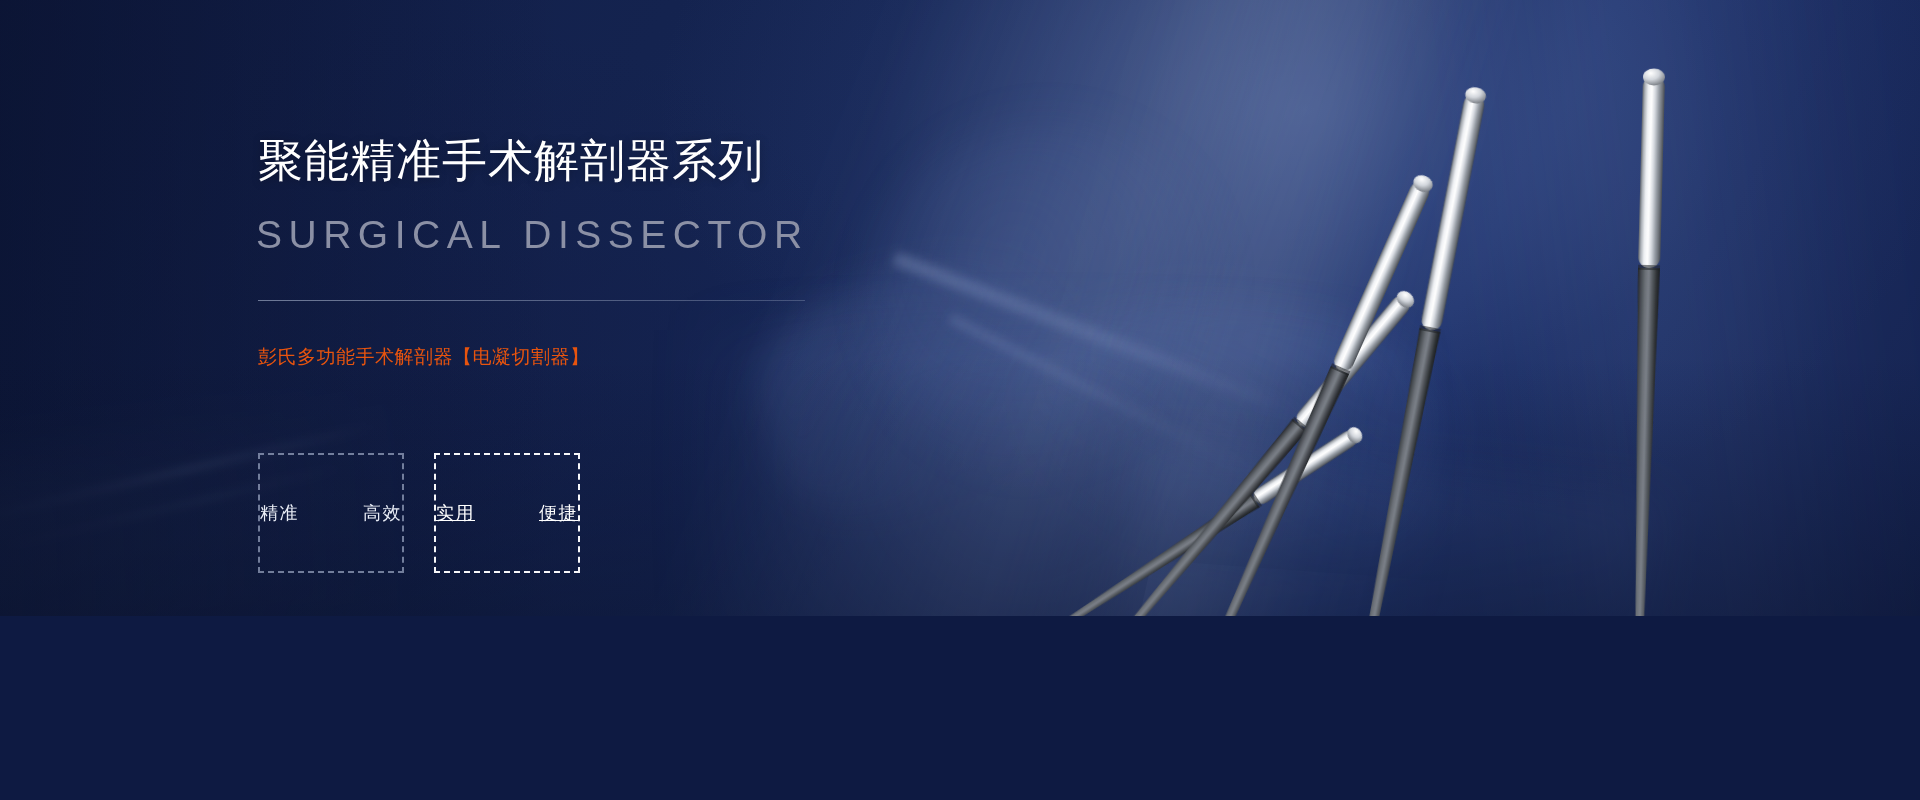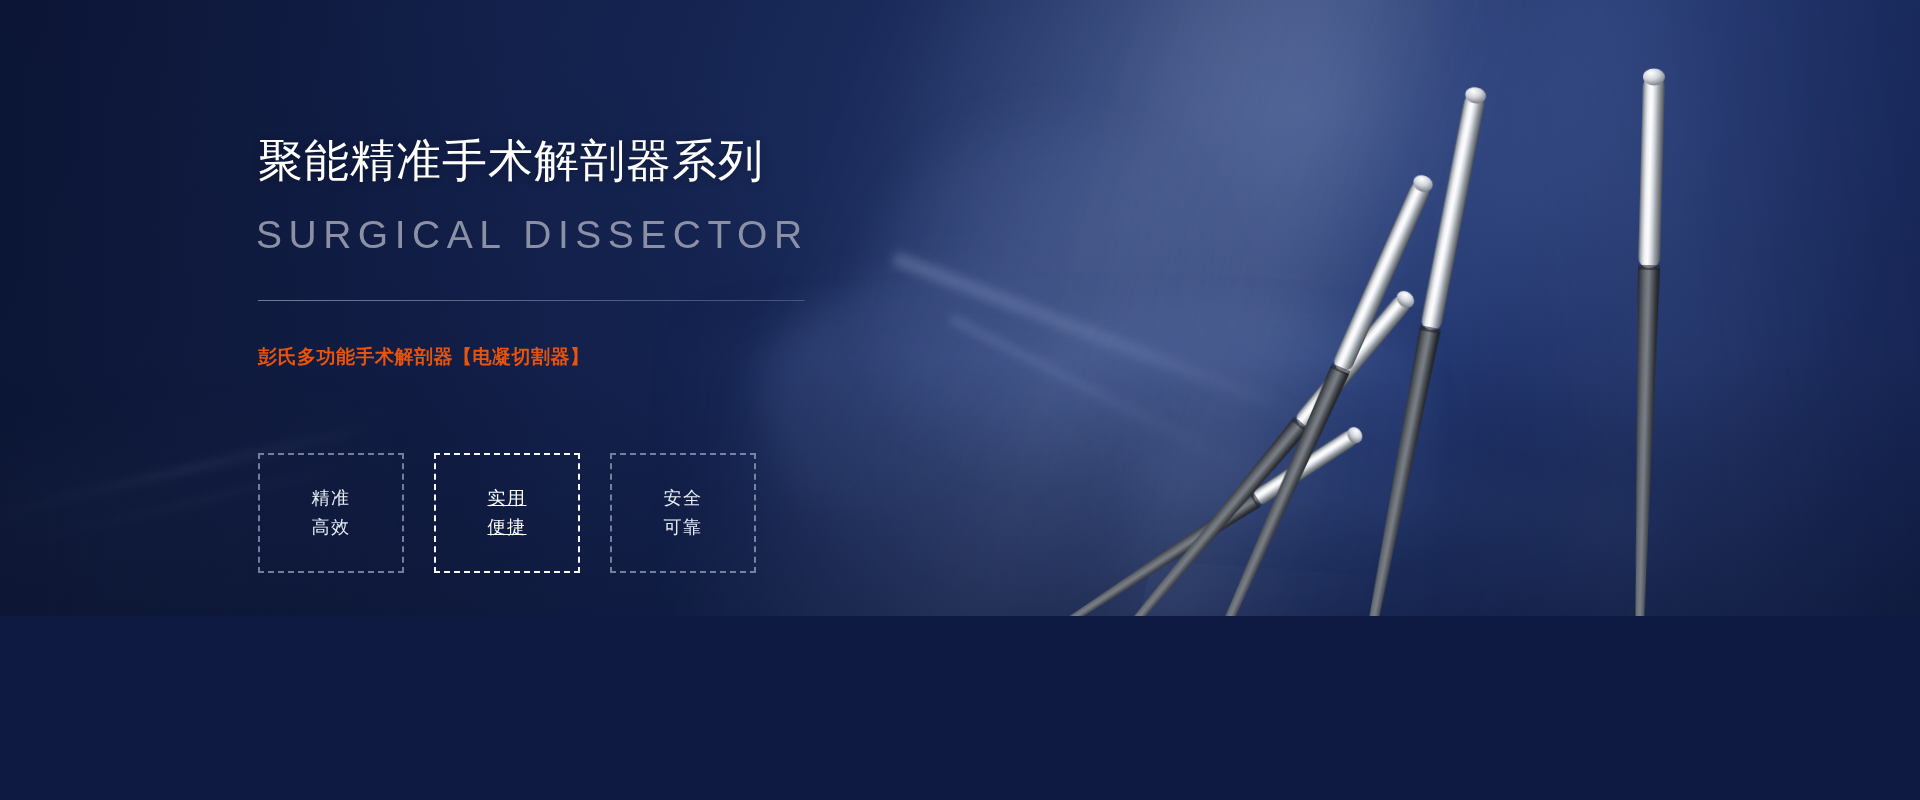--- a/index.html
+++ b/index.html
@@ -116,29 +116,29 @@
     position:absolute; left:-2px; top:206px;
     font-size:39px; font-weight:300; line-height:58px;
     color:#8b90a5; letter-spacing:6.5px; white-space:nowrap;
   }
   .rule {
     position:absolute; left:0; top:300px; width:547px; height:1px;
     background:linear-gradient(90deg, rgba(168,180,205,0.62), rgba(168,180,205,0.30));
   }
   .subtitle {
     position:absolute; left:0; top:344px;
-    font-size:19px; font-weight:700; line-height:26px;
+    font-size:19px; font-weight:400; line-height:26px;
     color:#e8540e; letter-spacing:0.5px; white-space:nowrap;
   }
 
   
   #features { position:absolute; left:258px; top:453px; display:flex; gap:30px; }
   .feature {
     width:146px; height:120px;
-    display:flex; flex-direction:column; align-items:center; justify-content:center;
+    display:flex; flex-direction:row; align-items:center; justify-content:space-between;
     border:2px dashed rgba(176,188,214,0.62);
   }
   .feature.bright { border-color:rgba(255,255,255,0.97); }
   .feature .fline {
     font-size:18px; line-height:29px; color:#e9edf6; font-weight:400; letter-spacing:1.5px;
   }
   .feature.bright .fline { color:#ffffff;text-decoration:underline; }
 
   
   #instruments { position:absolute; left:0; top:0; width:1920px; height:800px; pointer-events:none; }
@@ -257,20 +257,16 @@
     <div class="feature">
       <div class="fline">精准</div>
       <div class="fline">高效</div>
     </div>
 
     <div class="feature bright">
       <div class="fline">实用</div>
       <div class="fline">便捷</div>
     </div>
 
-    <div class="feature">
-      <div class="fline">安全</div>
-      <div class="fline">可靠</div>
-    </div>
 
   </div>
 
 </div>
 
 </body></html>

